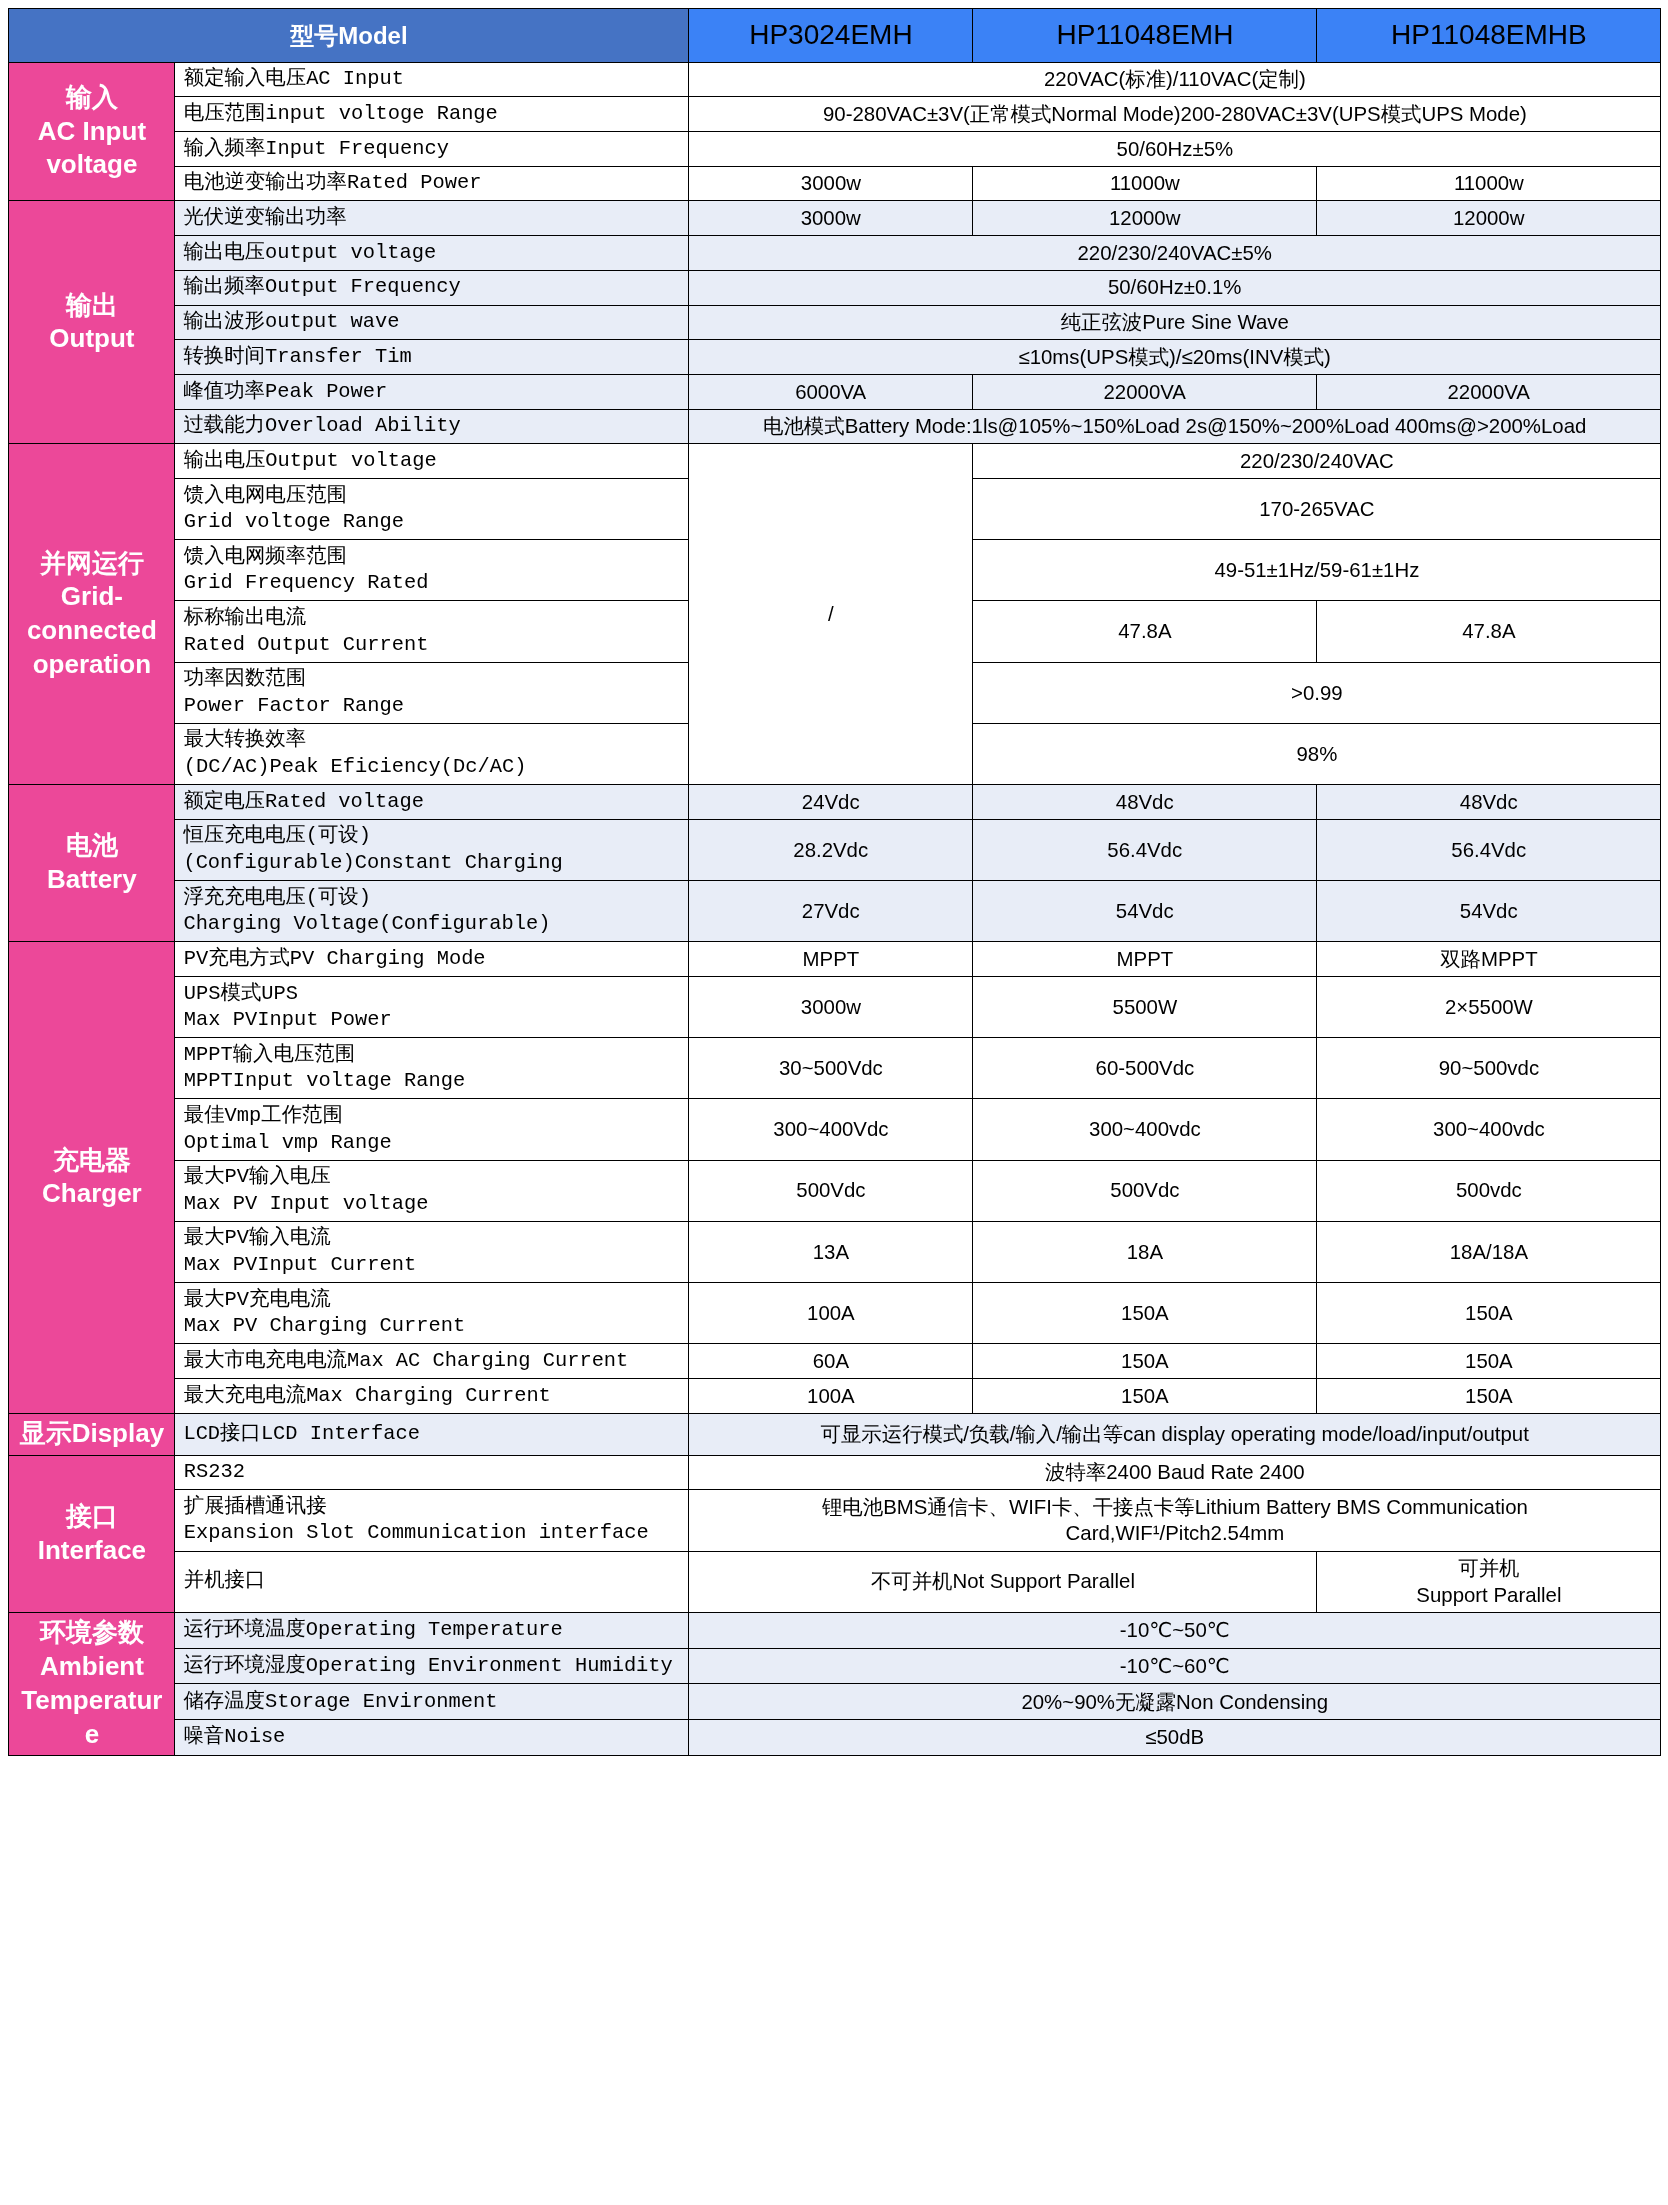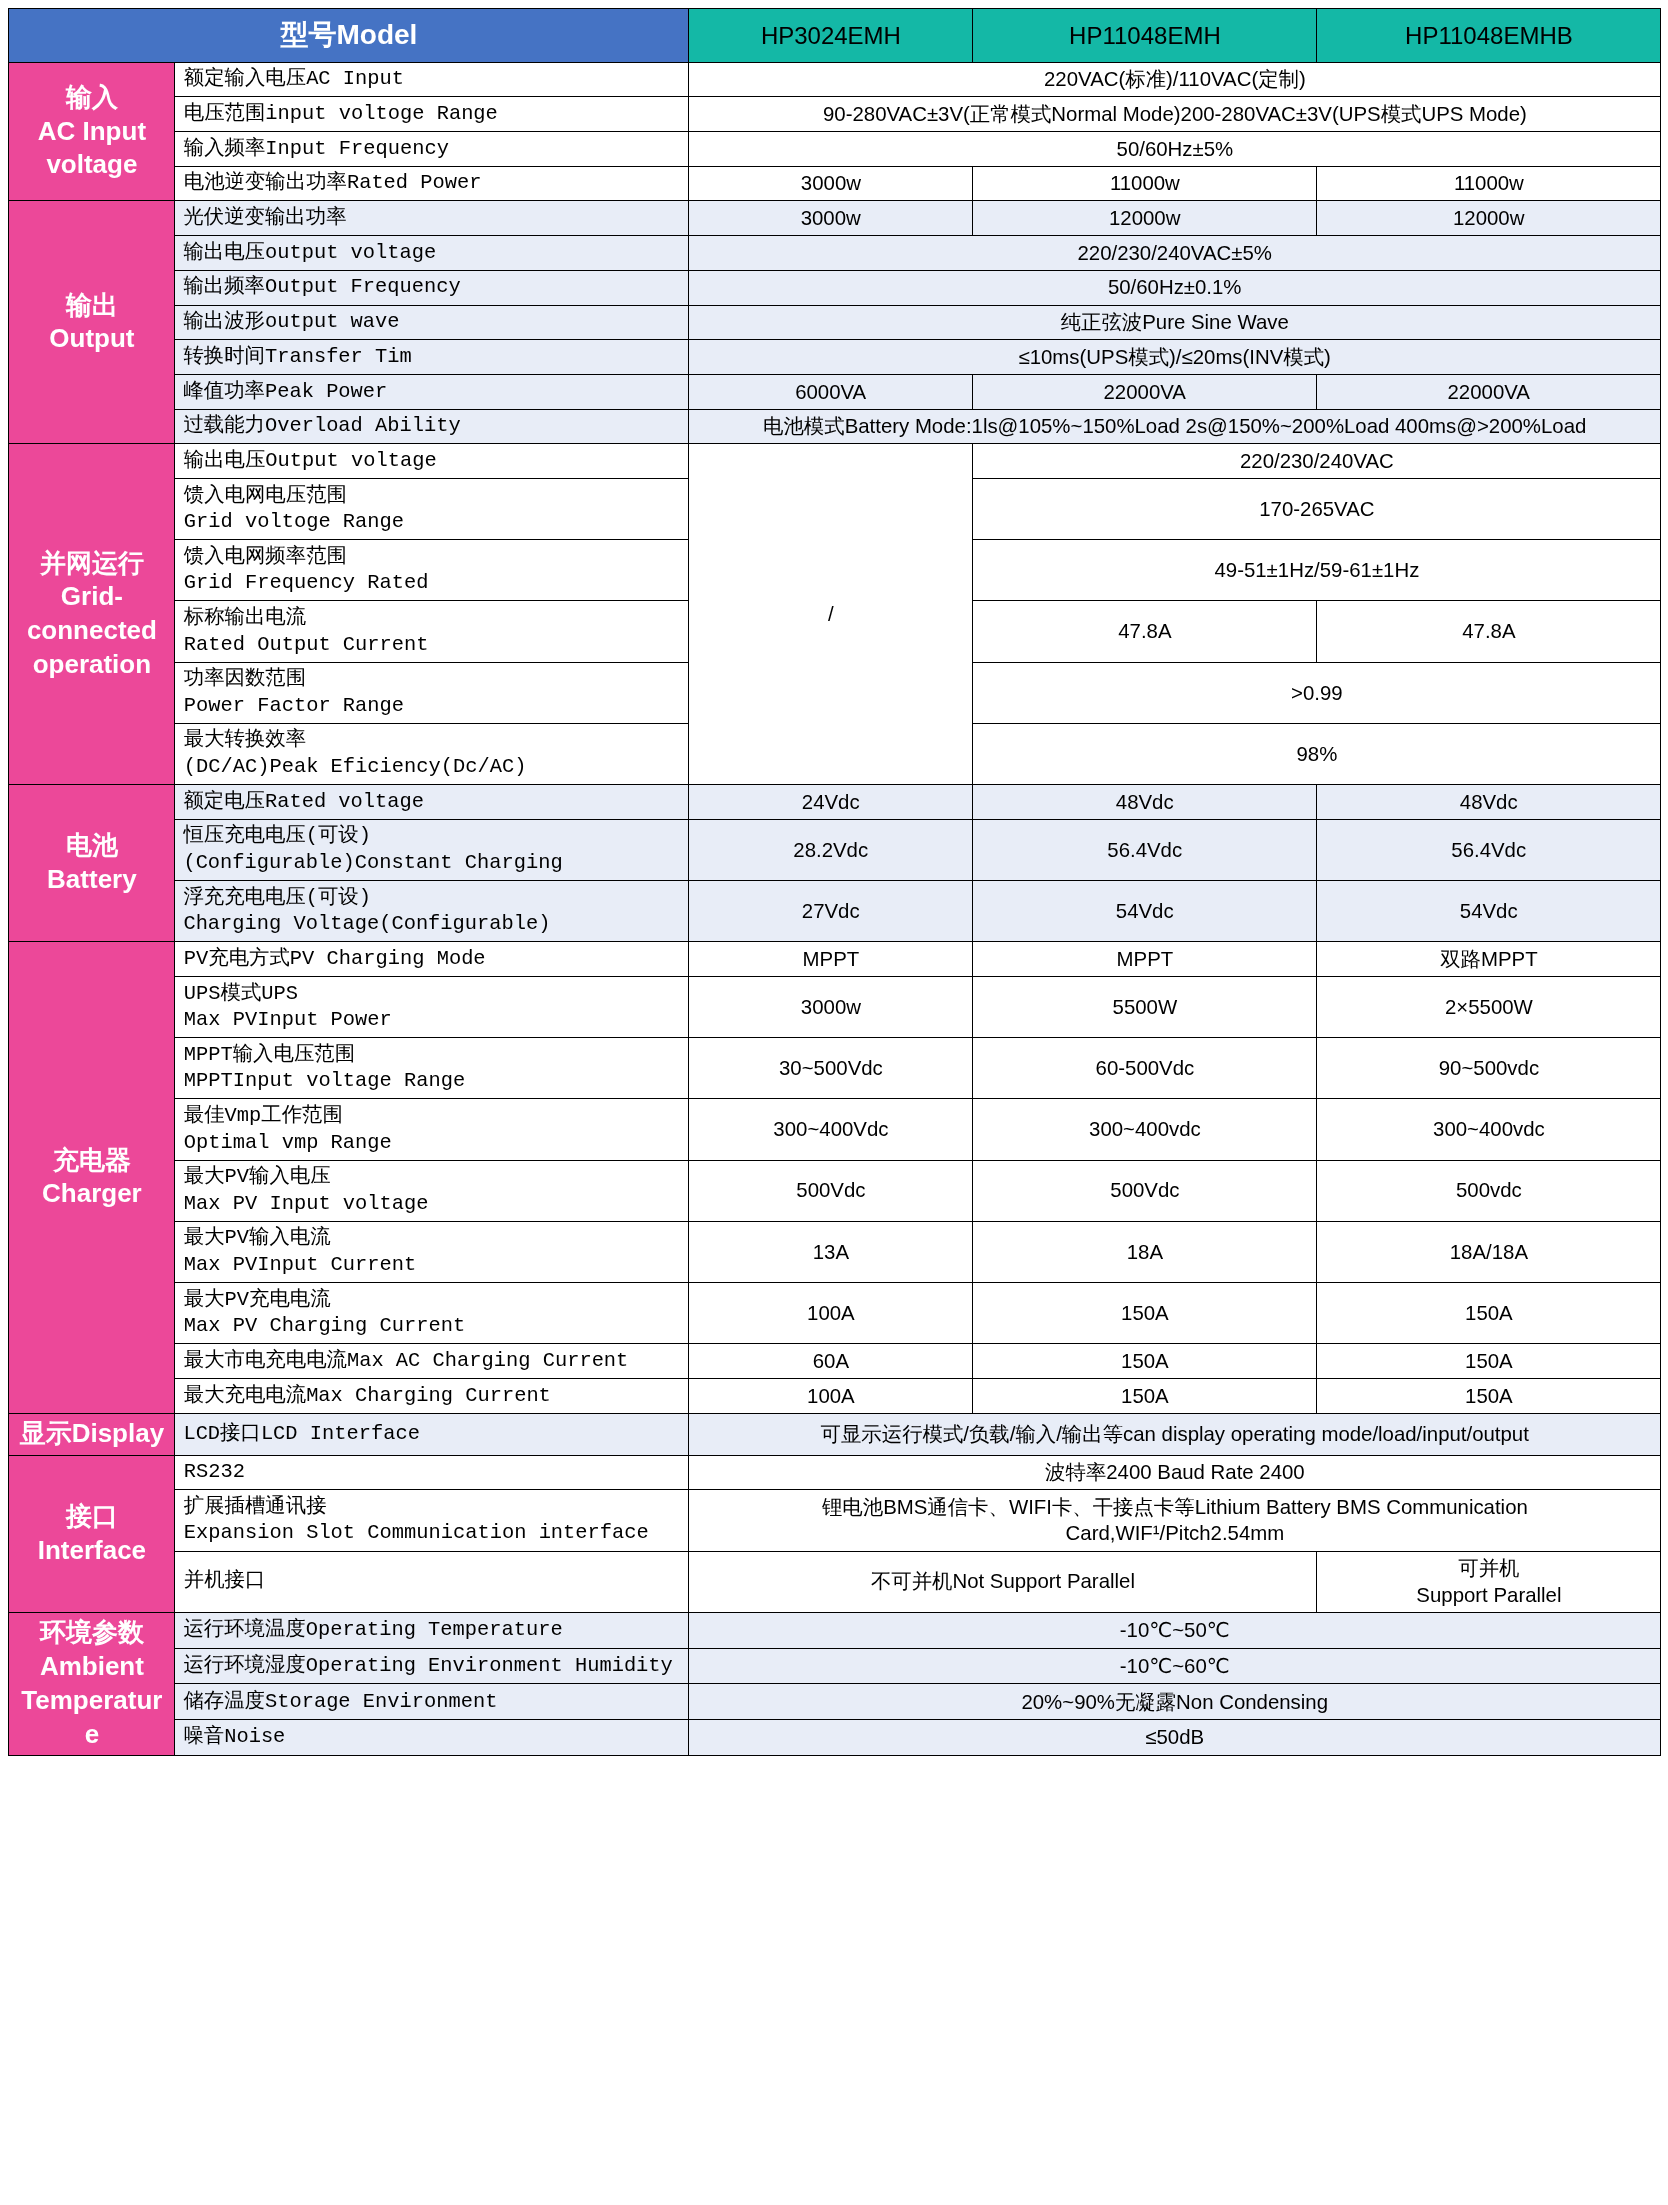--- a/index.html
+++ b/index.html
@@ -37,28 +37,28 @@
   col.c-m1    { width: 284px; }
   col.c-m2    { width: 344px; }
   col.c-m3    { width: 344px; }
 
   
   td.hdr-model {
     background: #4573C4;
     color: #ffffff;
     font-weight: bold;
     text-align: center;
-    font-size: 28px;
+    font-size: 24px;
     height: 45px;
   }
   td.hdr-model-col {
-    background: #14b8a6;
+    background: #3b82f6;
     color: #000000;
     text-align: center;
-    font-size: 24px;
+    font-size: 28px;
   }
 
   
   td.group {
     background: #ec4899;
     color: #ffffff;
     font-weight: bold;
     text-align: center;
     font-size: 26px;
     line-height: 1.28;

